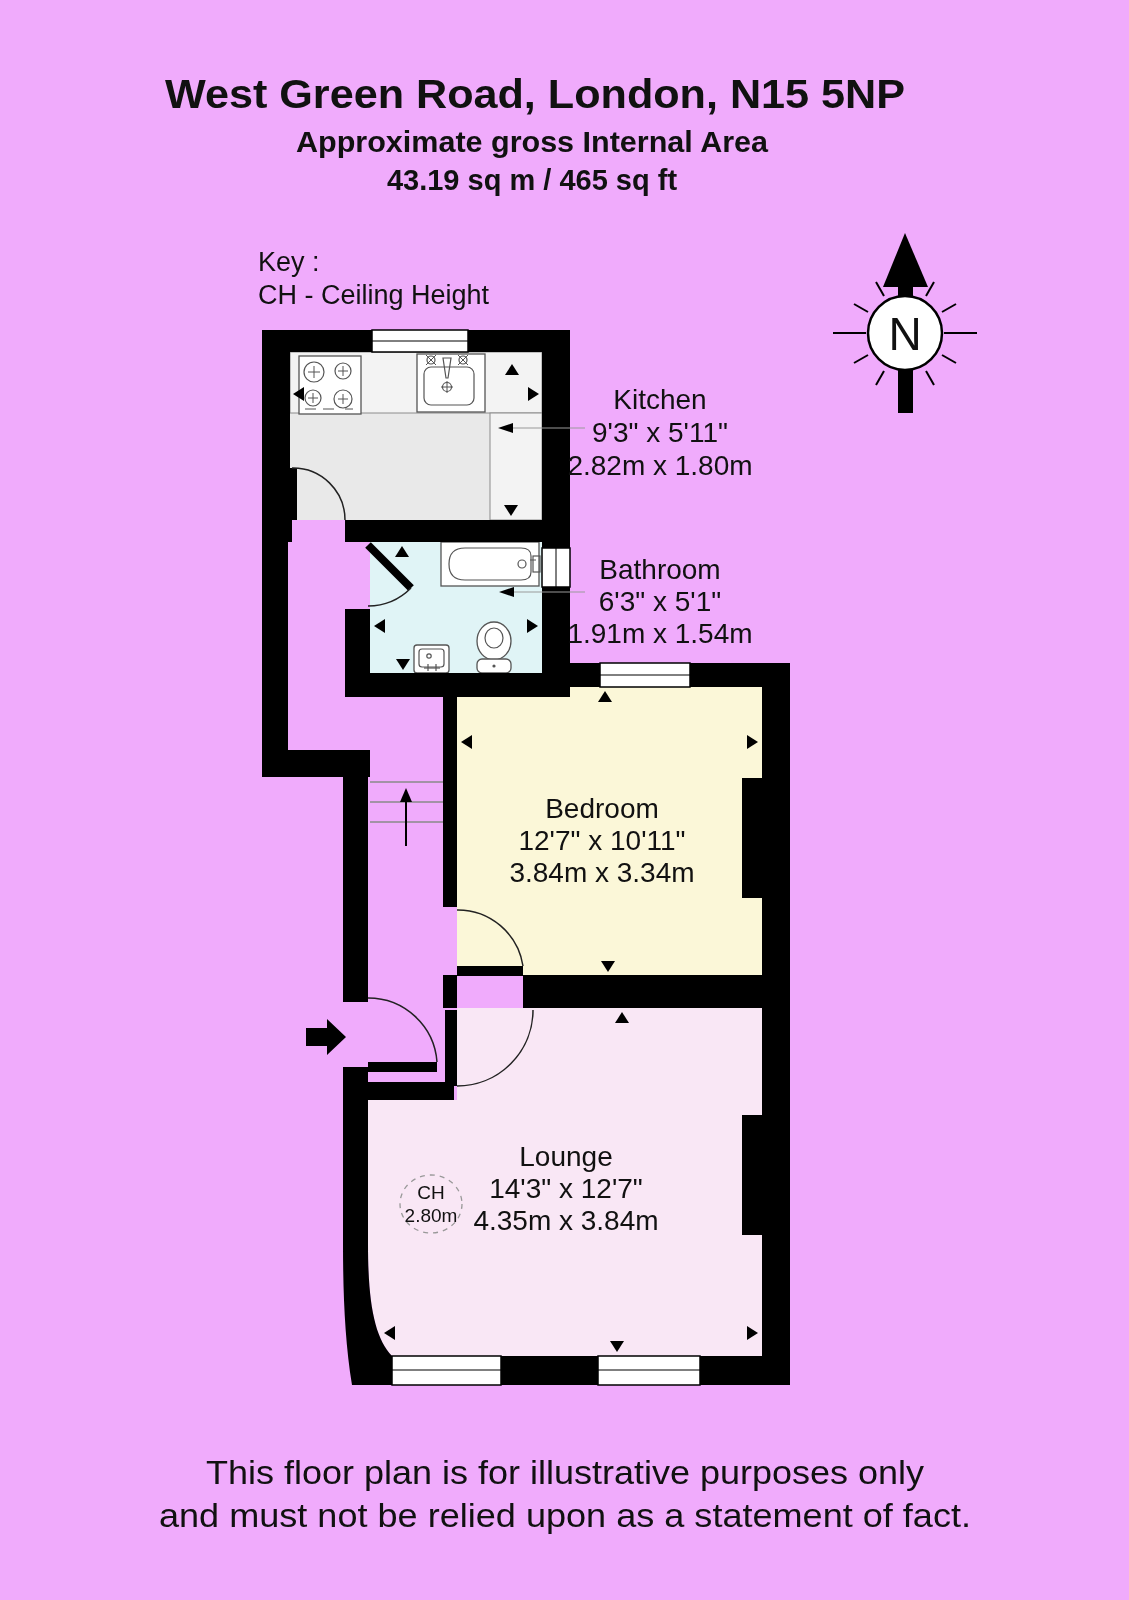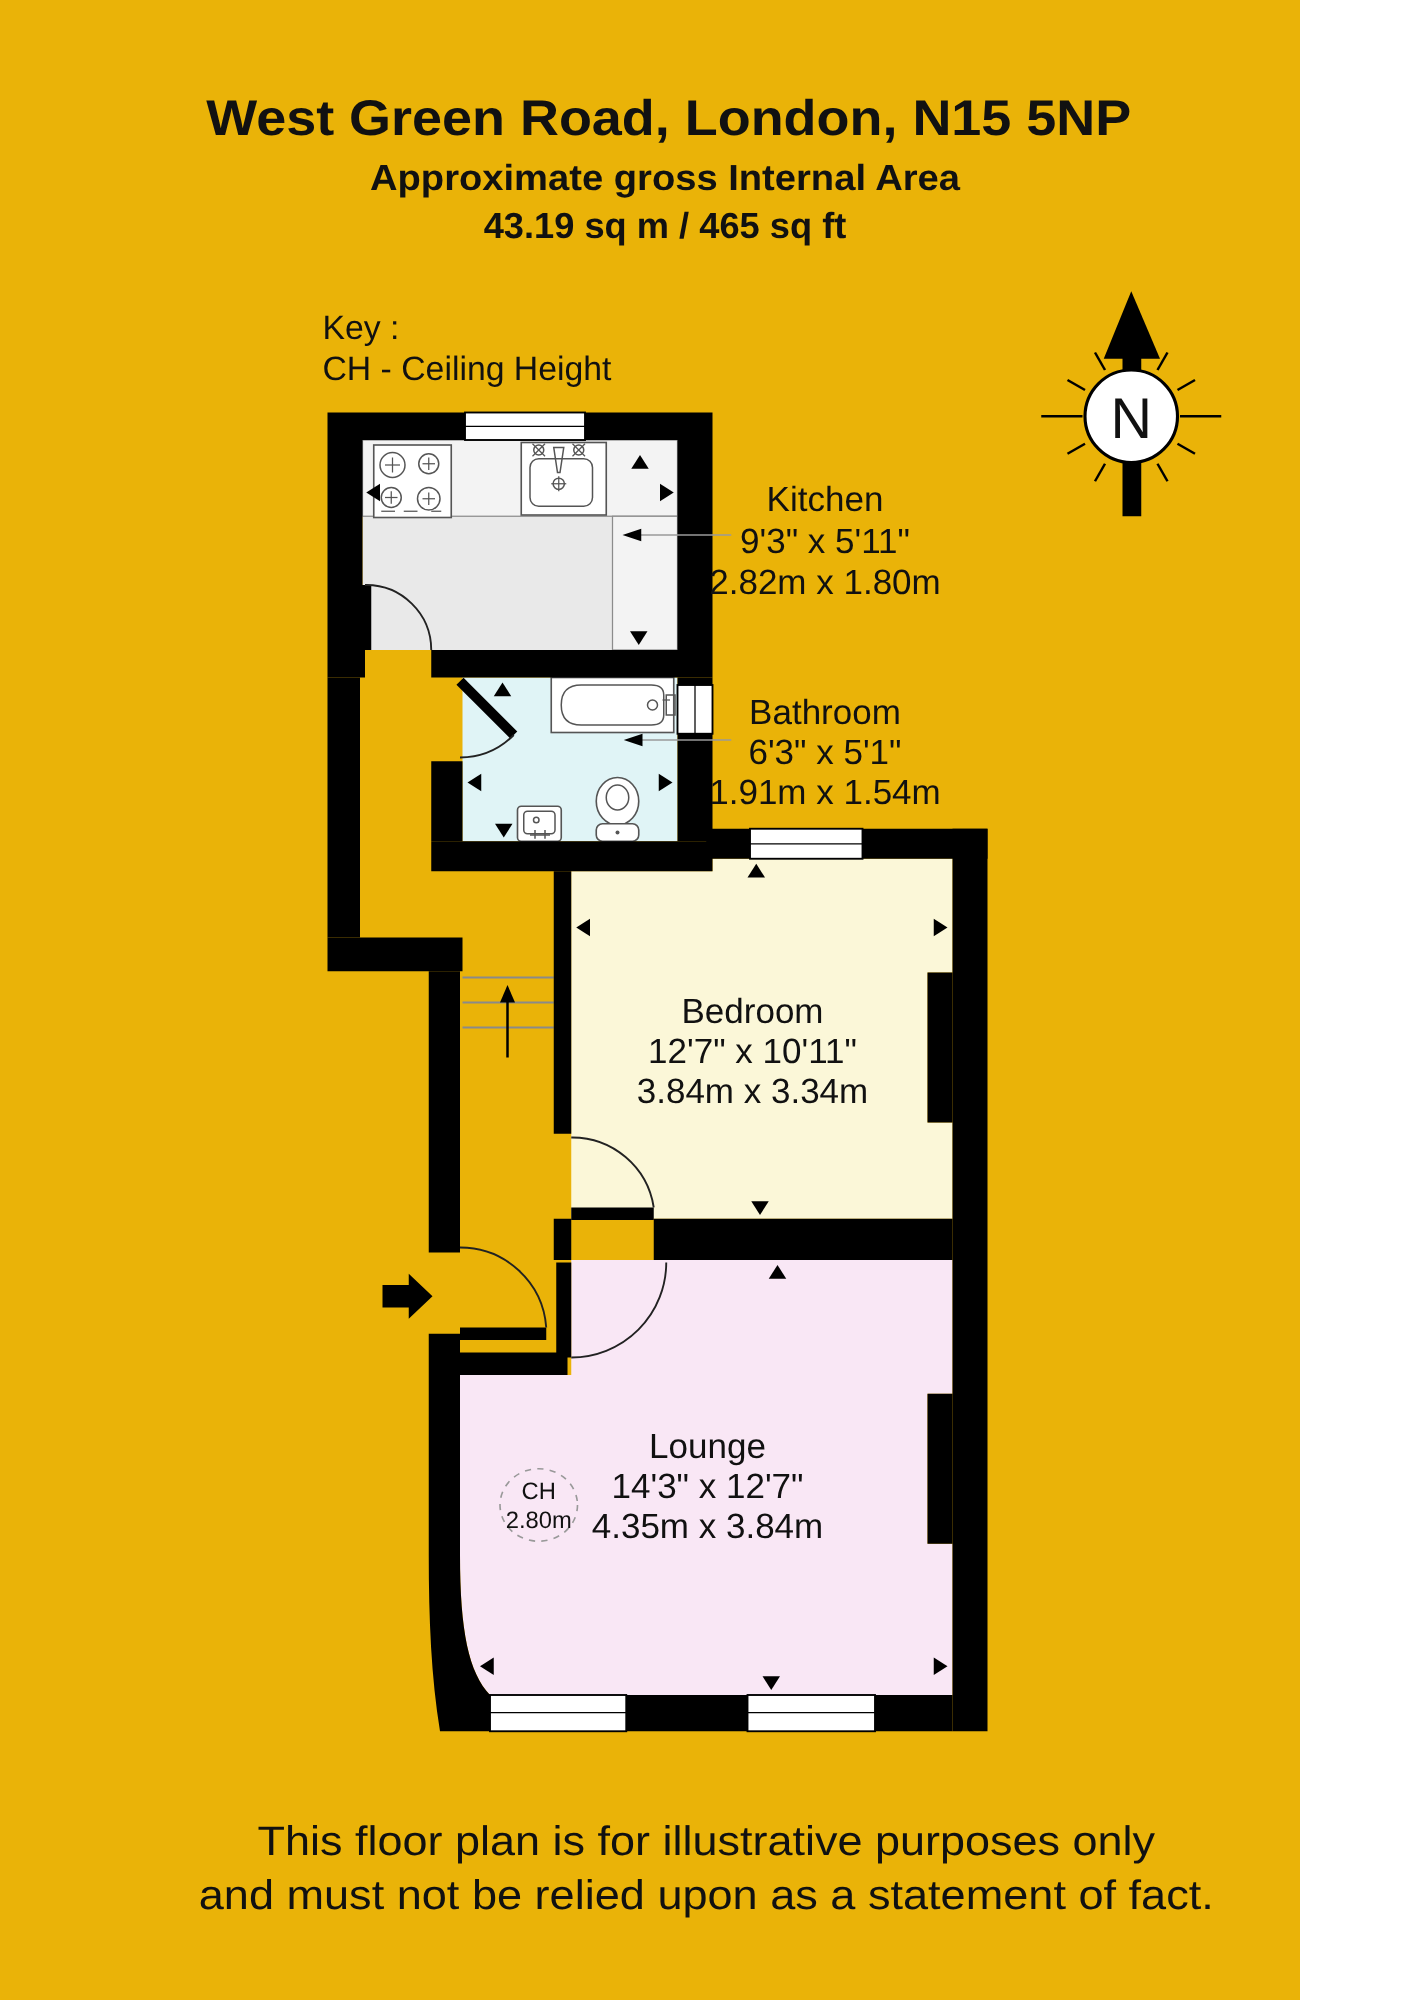--- a/index.html
+++ b/index.html
@@ -1,16 +1,16 @@
 <!DOCTYPE html>
 <html><head>
 <meta charset="utf-8">
 <style>
   html,body{margin:0;padding:0;background:#fff;}
-  #canvas{position:relative;width:1040px;height:1600px;background:#eab308;overflow:hidden;}
+  #canvas{position:relative;width:1129px;height:1600px;background:#f0abfc;overflow:hidden;}
   svg{position:absolute;left:0;top:0;}
   .t{font-family:"Liberation Sans","DejaVu Sans",sans-serif;fill:#111;}
   .wall{fill:#000;}
   .win{fill:#fff;stroke:#000;stroke-width:1.5;}
   .winline{stroke:#000;stroke-width:1;}
   .fix{fill:#fff;stroke:#555;stroke-width:1.3;}
   .fixl{fill:none;stroke:#555;stroke-width:1.2;}
   .arc{fill:none;stroke:#222;stroke-width:1.5;}
   .dim{fill:#000;}
   .leader{stroke:#9a9a9a;stroke-width:1.2;}

